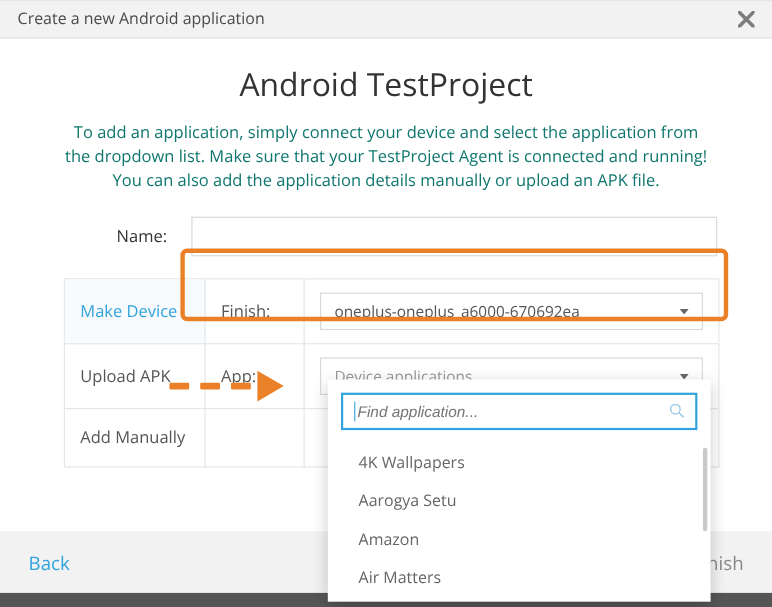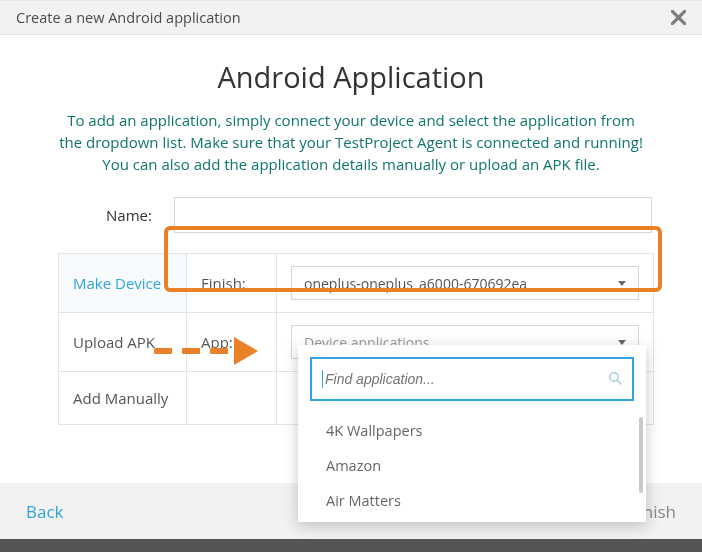--- a/index.html
+++ b/index.html
@@ -103,21 +103,21 @@
     top: 345px;
     width: 348px;
     background: #fff;
     box-shadow: 0 4px 14px rgba(0,0,0,0.22);
     z-index: 10;
     padding-bottom: 4px;
   }
   .search-box {
     margin: 12px;
     border: 2px solid #31a3dd;
-    height: 44px;
+    height: 34px;
     display: flex;
     align-items: center;
     padding: 1px 10px;
   }
   .search-box .cursor {
     width: 1px; height: 18px; background: #31a3dd; margin-right: 2px;
   }
   .search-box input {
     border: none; outline: none; flex: 1; font-size: 14px; font-style: italic; color: #999; background: transparent;
   }
@@ -164,21 +164,21 @@
 <div class="header-bar">
   <span class="header-title">Create a new Android application</span>
   <span class="close-x">
     <svg width="15" height="15" viewBox="0 0 15 15">
         <path d="M1 1 L14 14 M14 1 L1 14" stroke="#7d7d7d" stroke-width="3.2" stroke-linecap="round"></path>
       </svg>
   </span>
 </div>
 
 <div class="content">
-  <h1 class="big-title">Android Application</h1>
+  <h1 class="big-title">Android TestProject</h1>
   <p class="desc">To add an application, simply connect your device and select the application from the dropdown list. Make sure that your TestProject Agent is connected and running! You can also add the application details manually or upload an APK file.</p>
 
   <div class="form-area">
     <div class="name-row">
       <label class="name-label">Name:</label>
       <input class="name-input" type="text" value="" style="">
     </div>
 
     <div class="main-grid">
       <div class="tab tab-active">Make Device</div>
@@ -221,20 +221,21 @@
     <input type="text" placeholder="Find application..." style="">
     <span class="mag">
       <svg width="14" height="14" viewBox="0 0 14 14">
           <circle cx="6" cy="6" r="4.3" stroke="#9fcbe4" stroke-width="1.4" fill="none"></circle>
           <line x1="9.2" y1="9.2" x2="13" y2="13" stroke="#9fcbe4" stroke-width="1.4" stroke-linecap="round"></line>
         </svg>
     </span>
   </div>
   <div class="dd-list">
     <div class="dd-item">4K Wallpapers</div>
+    <div class="dd-item">Aarogya Setu</div>
     <div class="dd-item">Amazon</div>
     <div class="dd-item">Air Matters</div>
     <div class="scroll-ind"></div>
   </div>
 </div>
 
 <div class="footer">
   <span class="btn-back">Back</span>
   <span class="btn-finish">Finish</span>
 </div>

